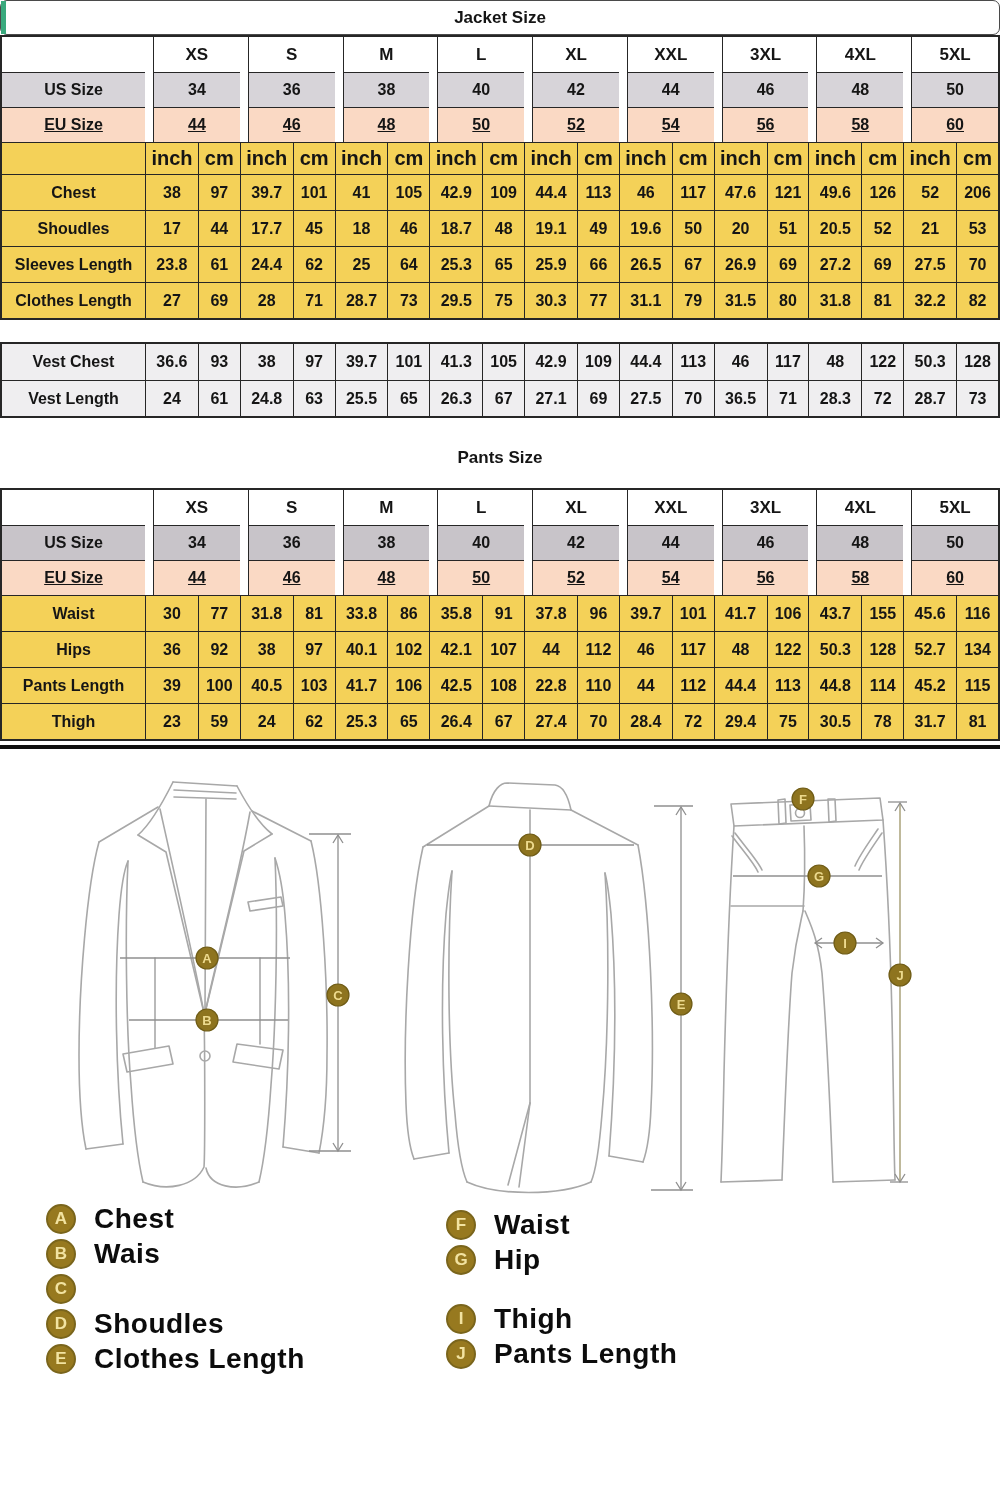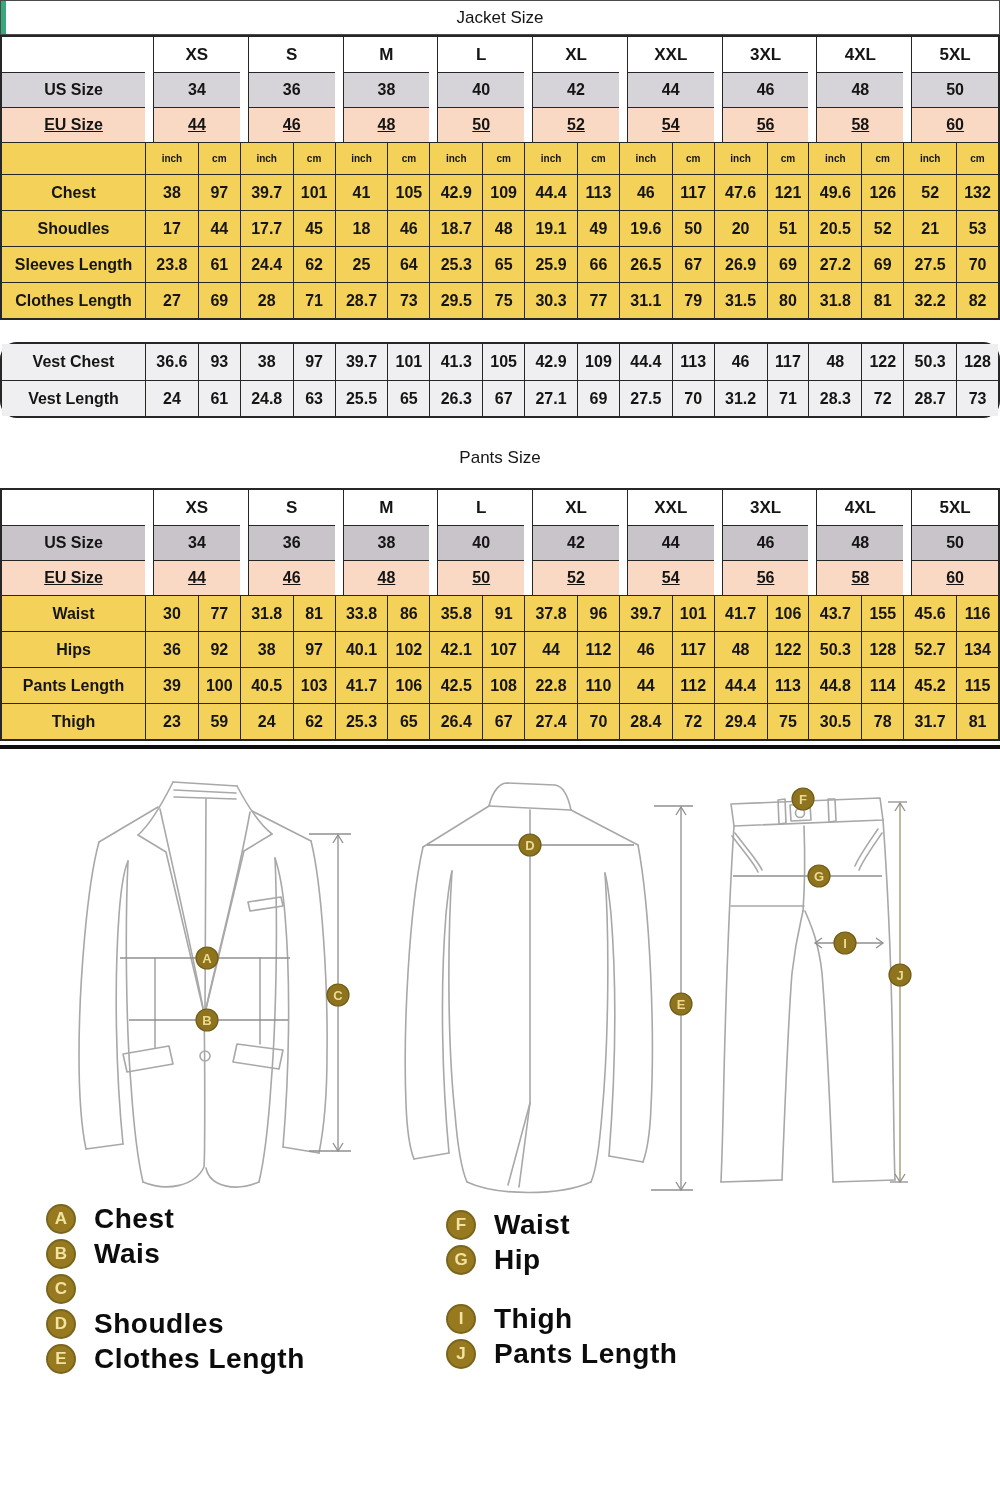--- a/index.html
+++ b/index.html
@@ -16,40 +16,40 @@
     --goldText:#EDDA8E;
   }
   *{margin:0;padding:0;box-sizing:border-box;}
   body{background:#fff;}
   .page{
     width:1000px;height:1500px;position:relative;background:#fff;
     font-family:"Liberation Sans",sans-serif;color:var(--ink);overflow:hidden;
   }
   .section-title{
     position:relative;height:35px;display:flex;align-items:center;justify-content:center;
-    font-weight:400;font-size:17px;
+    font-weight:700;font-size:17px;border-radius:7px;
   }
   .jacket-title{border:1px solid #4a4a4a;}
   .accent-strip{position:absolute;left:0;top:0;width:5px;height:100%;background:#39A97D;}
   .plain-title{height:30px;}
 
   .sizetable{border:2px solid var(--bord);width:1000px;}
   .trow{display:grid;}
   .r-sizes,.r-us,.r-eu{grid-template-columns:143px repeat(9,1fr);height:35px;gap:8px;}
   .r-unit{grid-template-columns:143px repeat(9,5.3fr 4.2fr);height:32px;}
   .r-data{grid-template-columns:143px repeat(9,5.3fr 4.2fr);height:36px;}
   .tcell{
     display:flex;align-items:center;justify-content:center;
     border-left:1px solid var(--bord);border-top:1px solid var(--bord);
     font-size:16px;font-weight:700;color:var(--ink);overflow:hidden;white-space:nowrap;
   }
   .tcell:first-child{border-left:none;}
   .trow:first-child .tcell{border-top:none;}
   .r-sizes .tcell{font-size:17px;background:#fff;}
-  .r-unit .tcell{font-size:10px;}
+  .r-unit .tcell{font-size:20px;}
   .jacket-table .r-us .tcell{background:var(--grayUS);}
   .pants-table .r-us .tcell{background:var(--grayUS2);}
   .r-eu .tcell{background:var(--peach);text-decoration:underline;}
   .jacket-table .r-unit .tcell,
   .jacket-table .r-data .tcell,
   .pants-table .r-data .tcell{background:var(--yellow);}
   .vest-table .r-data .tcell{background:var(--vestgray);}
 
   .heavy-divider{height:4px;background:#0e0e0e;margin-top:4px;}
 
@@ -157,21 +157,21 @@
         <div class="tcell">109</div>
         <div class="tcell">44.4</div>
         <div class="tcell">113</div>
         <div class="tcell">46</div>
         <div class="tcell">117</div>
         <div class="tcell">47.6</div>
         <div class="tcell">121</div>
         <div class="tcell">49.6</div>
         <div class="tcell">126</div>
         <div class="tcell">52</div>
-        <div class="tcell">132</div>
+        <div class="tcell">206</div>
       </div>
       <div class="trow r-data">
         <div class="tcell lab">Shoudles</div>
         <div class="tcell">17</div>
         <div class="tcell">44</div>
         <div class="tcell">17.7</div>
         <div class="tcell">45</div>
         <div class="tcell">18</div>
         <div class="tcell">46</div>
         <div class="tcell">18.7</div>
@@ -225,21 +225,21 @@
         <div class="tcell">31.5</div>
         <div class="tcell">80</div>
         <div class="tcell">31.8</div>
         <div class="tcell">81</div>
         <div class="tcell">32.2</div>
         <div class="tcell">82</div>
       </div>
     </div>
 
 
-  <div id="vest-table" class="sizetable vest-table" style="margin-top:22px;border-radius:17px;">
+  <div id="vest-table" class="sizetable vest-table" style="margin-top:22px;">
       <div class="trow r-data">
         <div class="tcell lab">Vest Chest</div>
         <div class="tcell">36.6</div>
         <div class="tcell">93</div>
         <div class="tcell">38</div>
         <div class="tcell">97</div>
         <div class="tcell">39.7</div>
         <div class="tcell">101</div>
         <div class="tcell">41.3</div>
         <div class="tcell">105</div>
@@ -261,21 +261,21 @@
         <div class="tcell">24.8</div>
         <div class="tcell">63</div>
         <div class="tcell">25.5</div>
         <div class="tcell">65</div>
         <div class="tcell">26.3</div>
         <div class="tcell">67</div>
         <div class="tcell">27.1</div>
         <div class="tcell">69</div>
         <div class="tcell">27.5</div>
         <div class="tcell">70</div>
-        <div class="tcell">31.2</div>
+        <div class="tcell">36.5</div>
         <div class="tcell">71</div>
         <div class="tcell">28.3</div>
         <div class="tcell">72</div>
         <div class="tcell">28.7</div>
         <div class="tcell">73</div>
       </div>
     </div>
 
   <div class="section-title plain-title" style="margin-top:25px;">
     <span>Pants Size</span>

